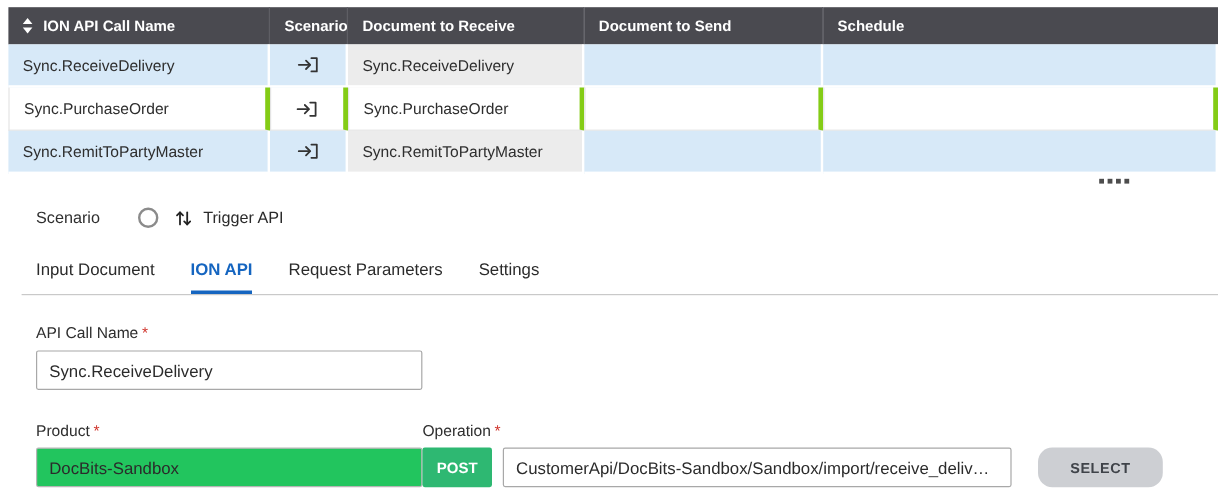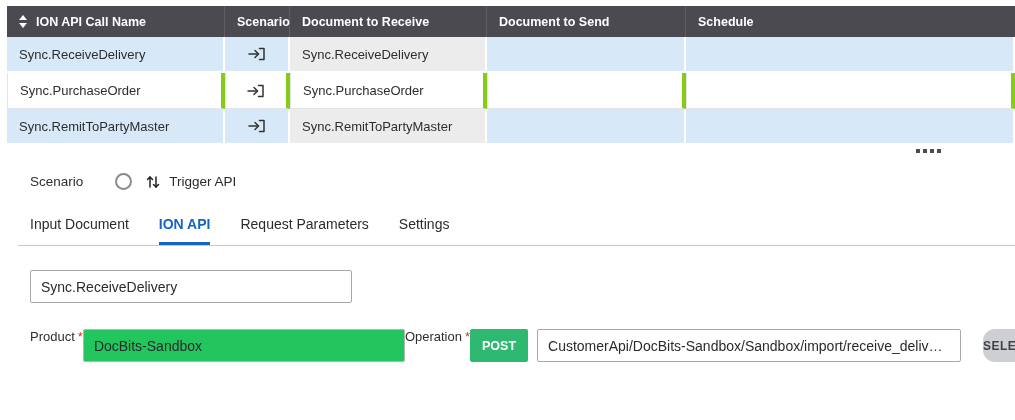--- a/index.html
+++ b/index.html
@@ -48,21 +48,21 @@
 
   
   .form{margin:24px 0 0 30px}
   .field-label{font-size:13px;color:#2e2e2e;margin-bottom:7px}
   .req{color:var(--required_red,#d0342c);margin-left:3px}
   .text-input{height:33px;border:1px solid #a8a8a8;border-radius:2px;padding:0 10px;font-size:14px;
     font-family:"Liberation Sans","DejaVu Sans",sans-serif;color:#2b2b2b;background:#fff;width:322px;
     overflow:hidden;text-overflow:ellipsis;white-space:nowrap}
   .text-input.readonly{background:#22c55e;border-color:#b5b5b5}
   .form-row2{display:flex;align-items:flex-end;margin-top:26px}
-  .fgroup{display:flex;}
+  .fgroup{display:flex;flex-direction:column}
   .op-group{}
   .op-inline{display:flex;align-items:flex-start}
   .method-badge{width:58px;height:33px;background:var(--post_green,#2eb872);color:#fff;font-weight:700;
     font-size:12.5px;display:flex;align-items:center;justify-content:center;border-radius:2px;cursor:pointer}
   .op-input{width:424px;margin-left:9px}
   .select-btn{margin-left:22px;width:104px;height:33px;background:var(--select_button_bg,#cdcfd3);
     border:none;border-radius:12px;color:#3f4349;font-weight:700;font-size:12px;letter-spacing:.5px;
     font-family:"Liberation Sans","DejaVu Sans",sans-serif;cursor:pointer}
 </style>
 </head>
@@ -180,20 +180,23 @@
   <div class="tabs">
     <span class="tab">Input Document</span>
     <span class="tab active">ION API</span>
     <span class="tab">Request Parameters</span>
     <span class="tab">Settings</span>
   </div>
 </div>
 
 <div class="form">
 
+  <div class="field-label">
+    <span>API Call Name</span><span class="req">*</span>
+  </div>
   <input class="text-input" type="text" value="Sync.ReceiveDelivery" style="">
 
   <div class="form-row2">
     <div class="fgroup">
       <div class="field-label">
         <span>Product</span><span class="req">*</span>
       </div>
       <input class="text-input readonly" type="text" value="DocBits-Sandbox" style="">
     </div>
 

